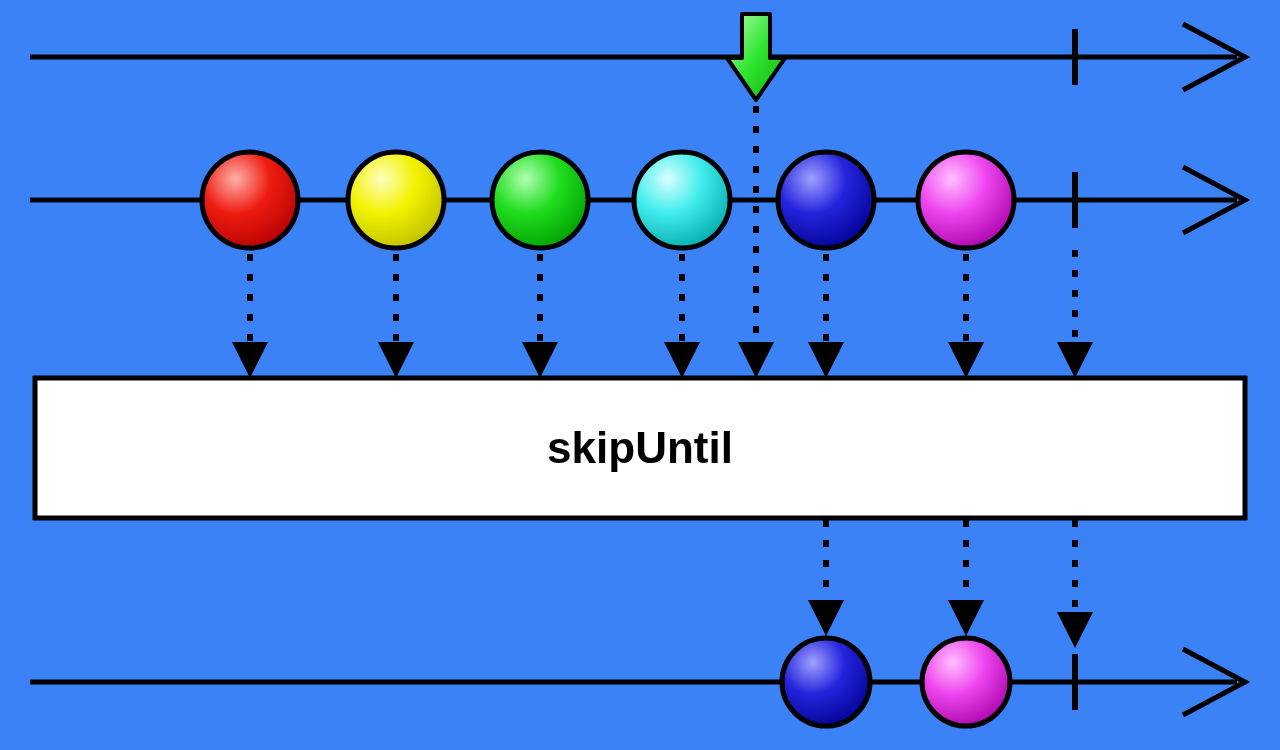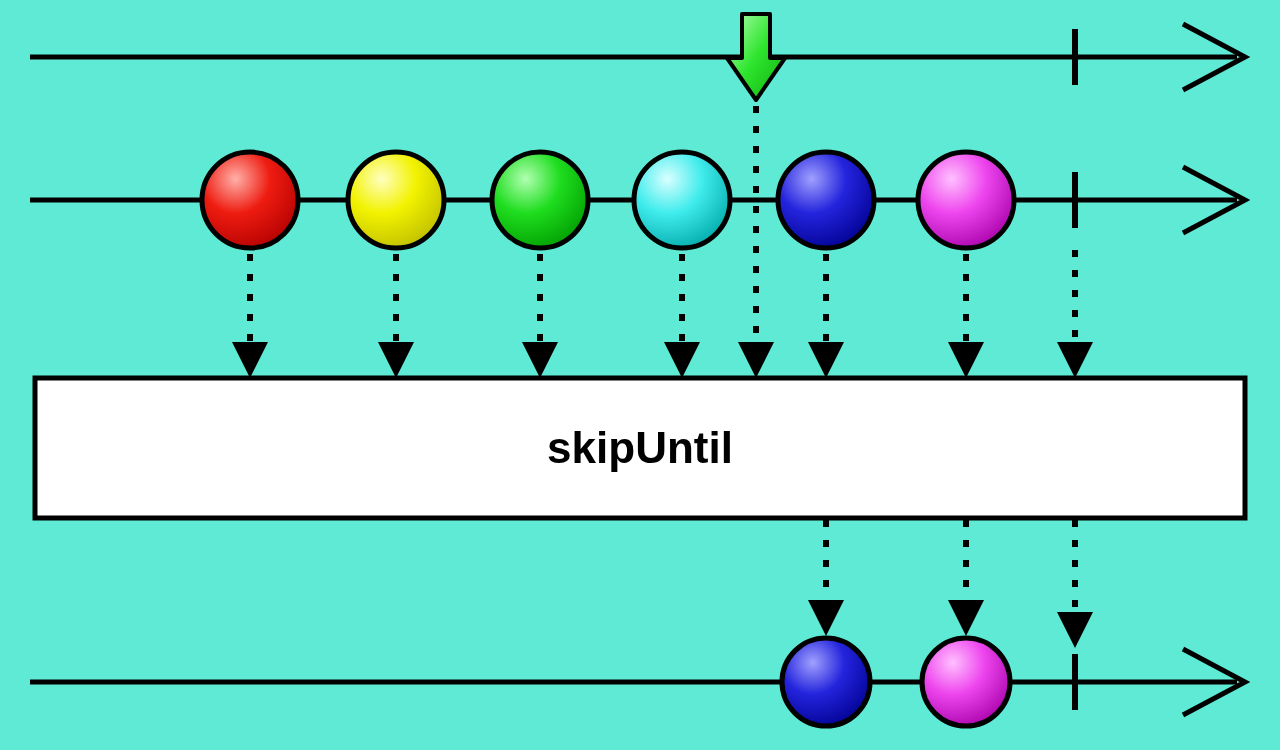--- a/index.html
+++ b/index.html
@@ -4,21 +4,21 @@
 <style>
   html, body {
     margin: 0;
     padding: 0;
     background: #ffffff;
   }
   .diagram-wrap {
     position: relative;
     width: 1280px;
     height: 750px;
-    background: #5eead4;
+    background: #3b82f6;
     overflow: hidden;
   }
   svg { display: block; }
   .op-label {
     font-family: "Liberation Sans", sans-serif;
     font-weight: bold;
   }
 </style>
 </head>
 <body>

